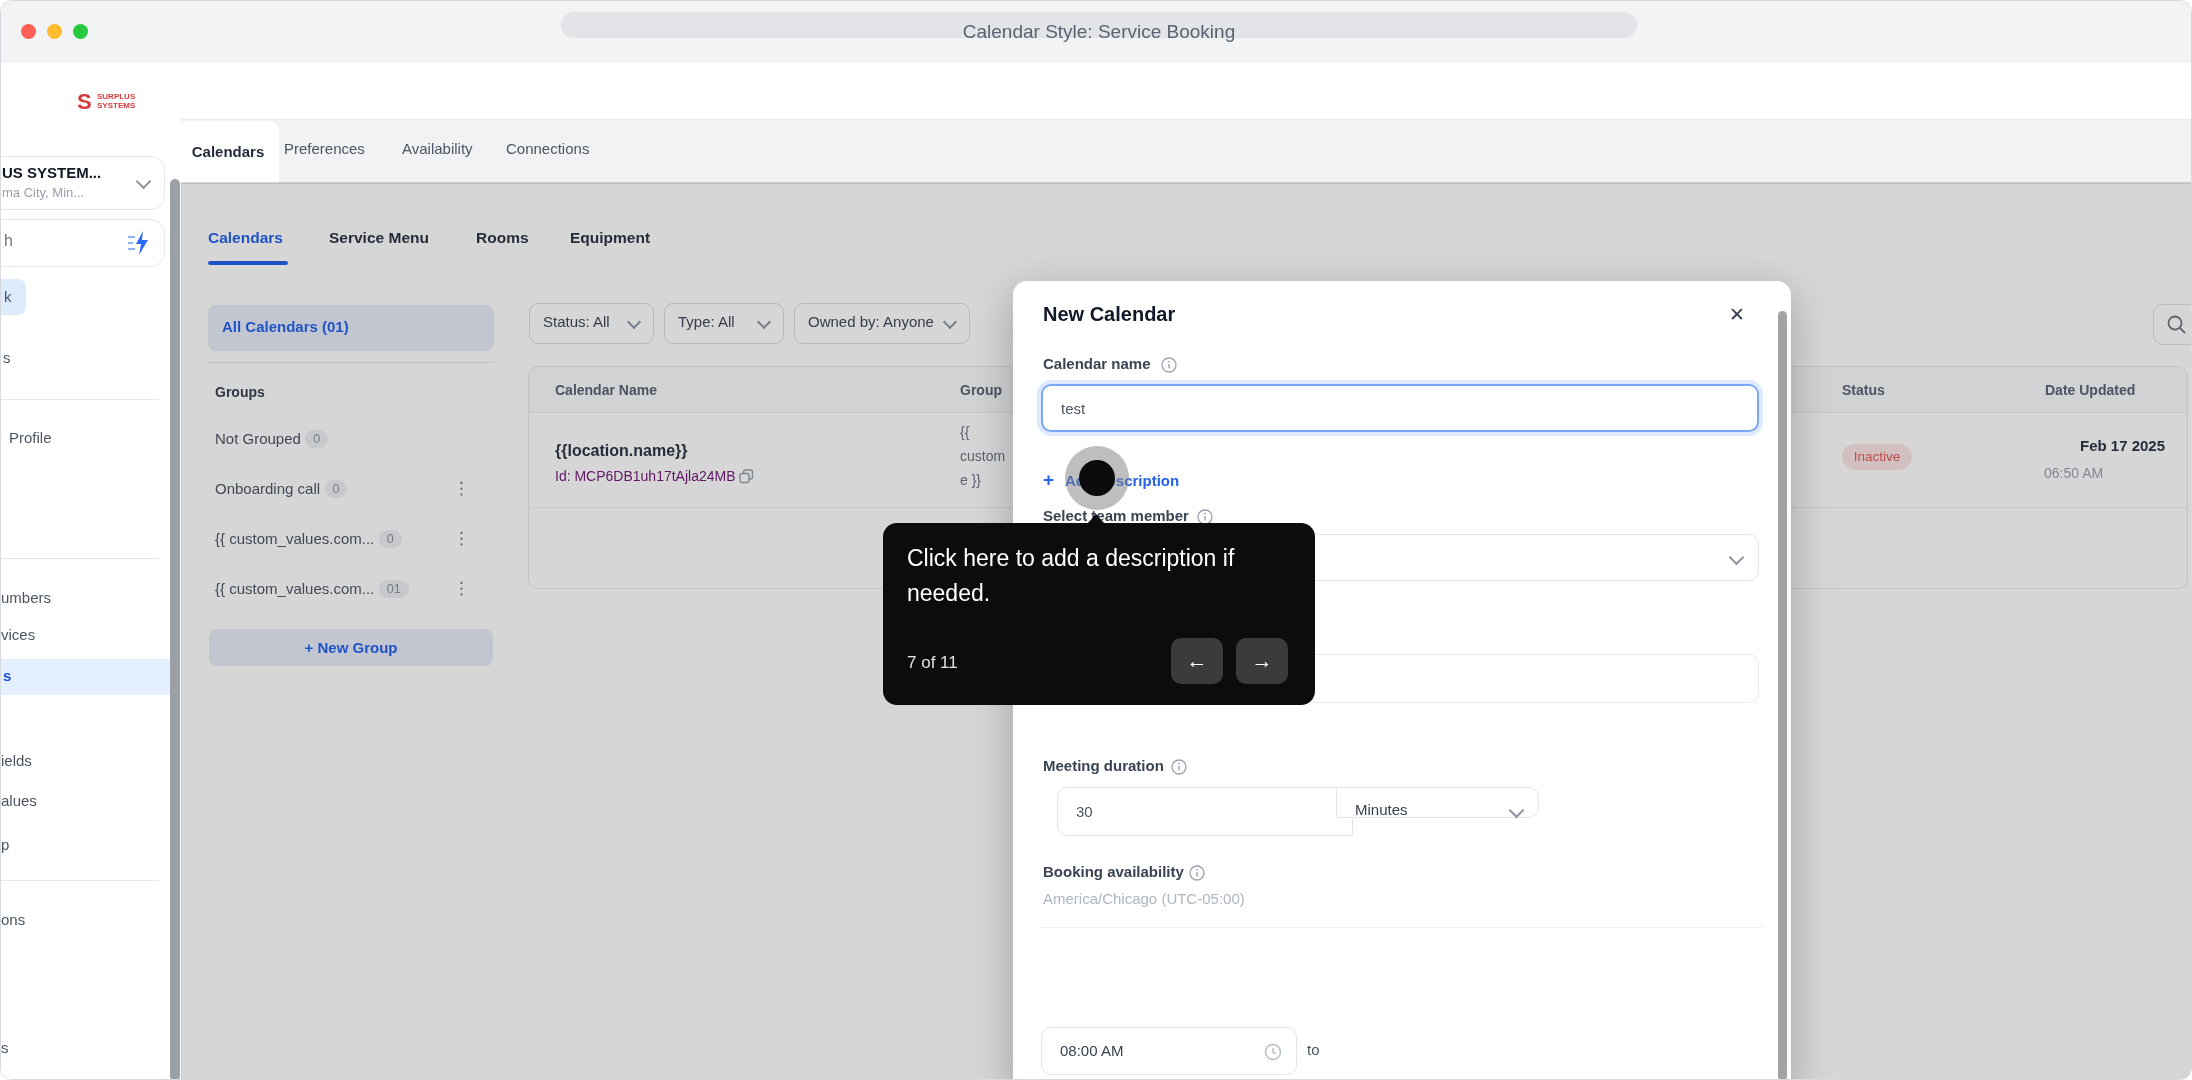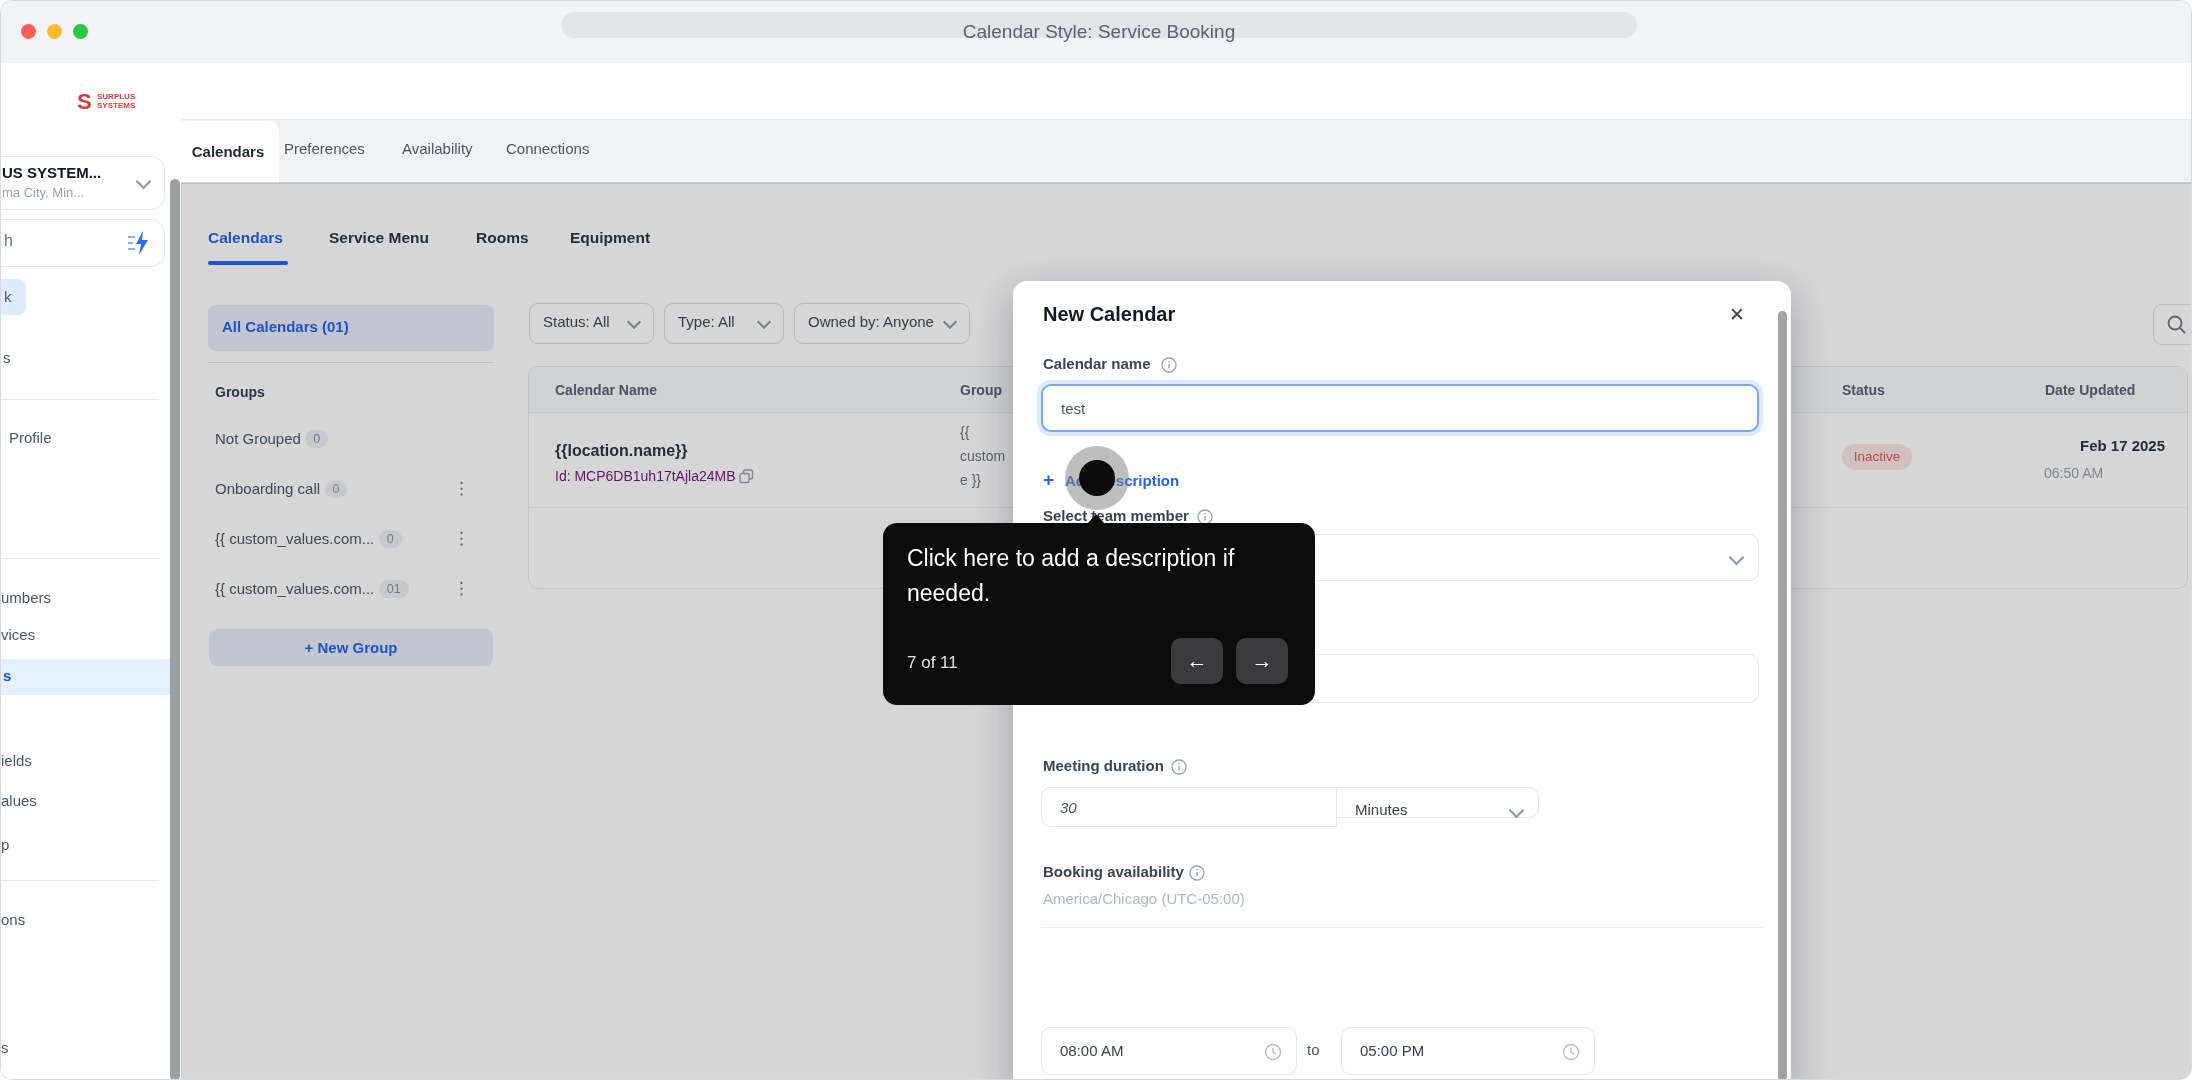--- a/index.html
+++ b/index.html
@@ -222,21 +222,21 @@
     <div class="minput" style="left:28px;top:373px;width:718px;height:49px;border:1px solid #e8eaee;">
       <span style="position:absolute;left:268px;top:14px;color:#4b5563;">r</span>
     </div>
 
     <span class="abs mlabel" style="left:30px;top:476px;">Meeting duration</span>
     <svg class="info abs" style="left:158px;top:478px;" width="16" height="16" viewBox="0 0 16 16">
         <circle cx="8" cy="8" r="7" fill="none" stroke="#9aa1ad" stroke-width="1.3"></circle>
         <line x1="8" y1="7" x2="8" y2="11.5" stroke="#9aa1ad" stroke-width="1.4"></line>
         <circle cx="8" cy="4.6" r="0.9" fill="#9aa1ad"></circle>
       </svg>
-    <input class="minput" readonly="" style="left: 28px; top: 506px; width: 296px; height: 40px; border-radius: 10px 0px 0px 10px; font-style: italic;" value="30">
+    <input class="minput" readonly="" style="left: 44px; top: 506px; width: 296px; height: 49px; border-radius: 10px 0px 0px 10px;" value="30">
     <div class="minput" style="left:323px;top:506px;width:203px;height:31px;border-radius:0 10px 10px 0;">
       <span style="position:absolute;left:18px;top:13px;color:#374151;">Minutes</span>
       <span class="chev" style="position:absolute;right:16px;top:17px;"></span>
     </div>
 
     <span class="abs mlabel" style="left:30px;top:582px;">Booking availability</span>
     <svg class="info abs" style="left:176px;top:584px;" width="16" height="16" viewBox="0 0 16 16">
         <circle cx="8" cy="8" r="7" fill="none" stroke="#9aa1ad" stroke-width="1.3"></circle>
         <line x1="8" y1="7" x2="8" y2="11.5" stroke="#9aa1ad" stroke-width="1.4"></line>
         <circle cx="8" cy="4.6" r="0.9" fill="#9aa1ad"></circle>
@@ -275,27 +275,20 @@
     </div>
 
   <div class="minput abs" style="left:1040px;top:1026px;width:256px;height:48px;z-index:51;">
     <span style="position:absolute;left:18px;top:14px;color:#374151;">08:00 AM</span>
     <svg style="position:absolute;right:14px;top:15px;" width="18" height="18" viewBox="0 0 18 18">
         <circle cx="9" cy="9" r="7.5" fill="none" stroke="#b9bfca" stroke-width="1.5"></circle>
         <polyline points="9,5 9,9 12,11" fill="none" stroke="#b9bfca" stroke-width="1.5"></polyline>
       </svg>
   </div>
   <span class="abs" style="left:1306px;top:1040px;font-size:15px;color:#4b5563;z-index:51;">to</span>
-  <div class="minput abs" style="left:1340px;top:1026px;width:254px;height:48px;z-index:51;">
-    <span style="position:absolute;left:18px;top:14px;color:#374151;">05:00 PM</span>
-    <svg style="position:absolute;right:14px;top:15px;" width="18" height="18" viewBox="0 0 18 18">
-        <circle cx="9" cy="9" r="7.5" fill="none" stroke="#b9bfca" stroke-width="1.5"></circle>
-        <polyline points="9,5 9,9 12,11" fill="none" stroke="#b9bfca" stroke-width="1.5"></polyline>
-      </svg>
-  </div>
 
   <div class="abs msb"></div>
 
   <div class="abs beacon-ring"></div>
   <div class="abs beacon-dot"></div>
 
   <div class="abs tooltip">
     <div class="arrow"></div>
     <div style="position:absolute;left:24px;top:18px;width:392px;font-size:23px;line-height:35px;">Click here to add a description if needed.</div>
     <div style="position:absolute;left:24px;top:130px;font-size:17px;color:#e2e2e2;">7 of 11</div>

